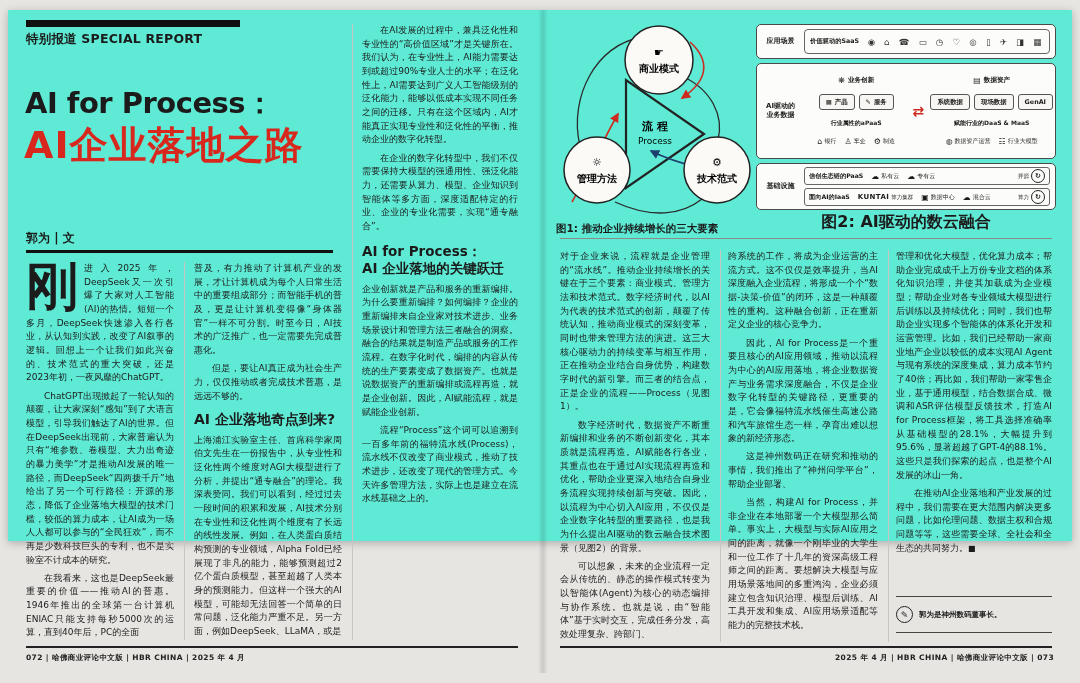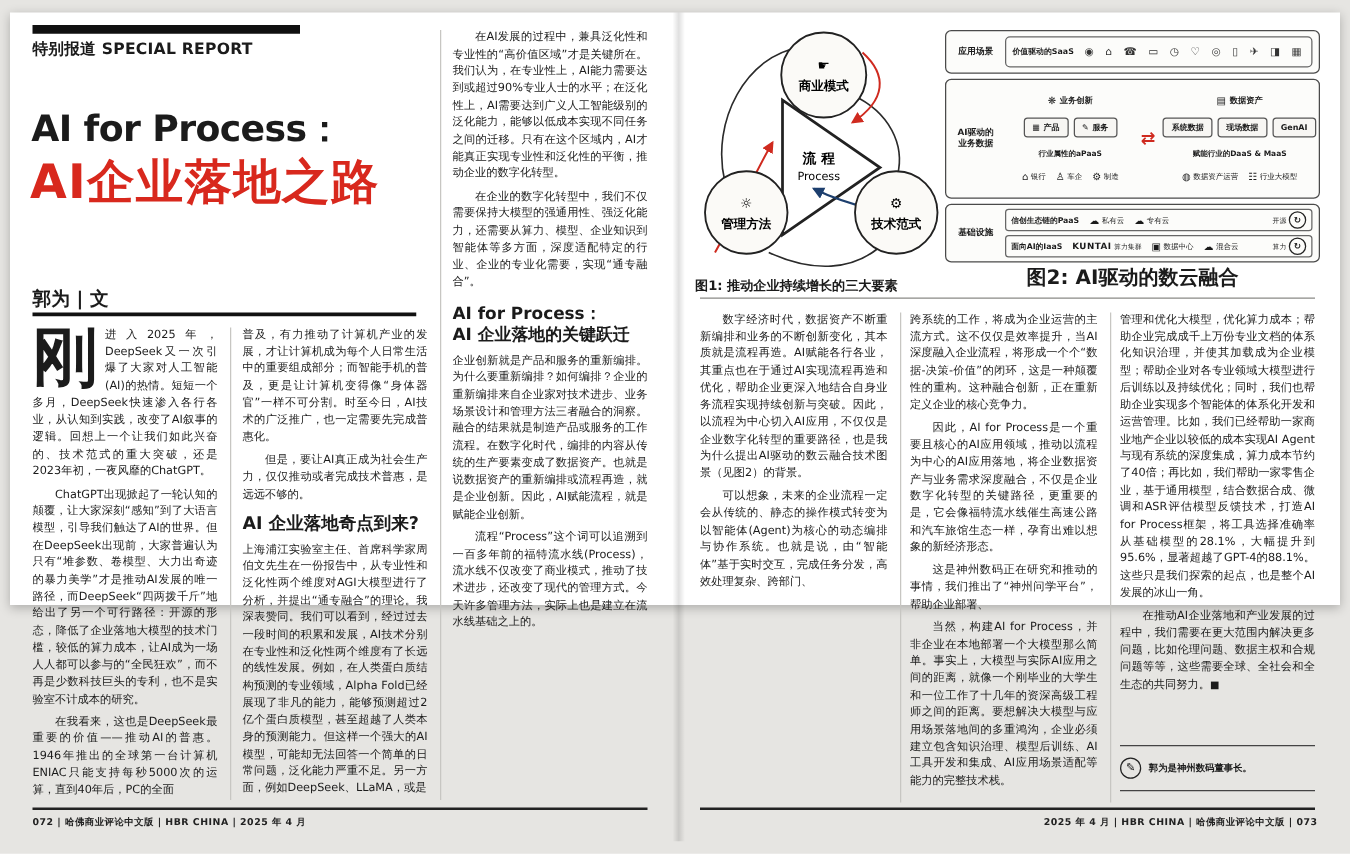--- a/index.html
+++ b/index.html
@@ -2,34 +2,34 @@
 <html><head>
 <meta charset="utf-8">
 <style>
   html,body{margin:0;padding:0;}
   body{
     width:1080px;height:683px;position:relative;overflow:hidden;
     background:#e6e5e2;
     font-family:"DejaVu Sans","Liberation Sans",sans-serif;
     color:#1b1b1b;
   }
-  .spread{position:absolute;left:8px;top:10px;width:1064px;height:474px;
-    background:#ffffff;box-shadow:0 2px 8px rgba(0,0,0,.25);}
+  .spread{position:absolute;left:8px;top:10px;width:1064px;height:531px;
+    background:#5eead4;box-shadow:0 2px 8px rgba(0,0,0,.25);}
   .fold{position:absolute;left:530px;top:0;width:10px;height:663px;
     background:linear-gradient(90deg,rgba(0,0,0,0) 0%,rgba(0,0,0,.12) 50%,rgba(0,0,0,0) 100%);}
   .page{position:absolute;top:0;width:530px;height:663px;}
   .page.left{left:0;}
   .page.right{left:534px;}
 
   
   .topbar{position:absolute;left:18px;top:10px;width:214px;height:7px;background:#101010;}
   .eyebrow{position:absolute;left:18px;top:21px;font-size:12.5px;font-weight:900;letter-spacing:.2px;}
   .title1{position:absolute;left:17px;top:74px;font-size:29px;font-weight:900;letter-spacing:-.5px;}
   .title2{position:absolute;left:16px;top:110px;font-size:38px;font-weight:900;color:#d8281d;letter-spacing:1px;}
-  .byline{position:absolute;left:18px;top:220px;font-size:15px;font-weight:700;}
+  .byline{position:absolute;left:18px;top:220px;font-size:12px;font-weight:700;}
   .rule-byline{position:absolute;left:18px;top:240px;width:307px;height:2.5px;background:#111;}
   .col{position:absolute;overflow:hidden;}
   .colL1{left:18px;top:252px;width:148px;height:378px;}
   .colL2{left:186px;top:252px;width:148px;height:378px;}
   .colL3{left:354px;top:14px;width:156px;height:616px;}
   .vline{position:absolute;width:1px;background:#c7c6c2;}
   .vlineL1{left:176px;top:252px;height:378px;}
   .vlineL2{left:344px;top:14px;height:616px;}
   .p{font-size:9px;line-height:1.52;text-align:justify;margin:0 0 4.5px;text-indent:2em;}
   .p.first{text-indent:0;}
@@ -295,20 +295,21 @@
               </span>
           </div>
         </div>
       </div>
     </div>
     <div class="figcap2">图2: AI驱动的数云融合</div>
 
     <div class="hrule-figs"></div>
 
     <div class="col colR1">
+      <p class="p first">对于企业来说，流程就是企业管理的“流水线”。推动企业持续增长的关键在于三个要素：商业模式、管理方法和技术范式。数字经济时代，以AI为代表的技术范式的创新，颠覆了传统认知，推动商业模式的深刻变革，同时也带来管理方法的演进。这三大核心驱动力的持续变革与相互作用，正在推动企业结合自身优势，构建数字时代的新引擎。而三者的结合点，正是企业的流程——Process（见图1）。</p>
       <p class="p">数字经济时代，数据资产不断重新编排和业务的不断创新变化，其本质就是流程再造。AI赋能各行各业，其重点也在于通过AI实现流程再造和优化，帮助企业更深入地结合自身业务流程实现持续创新与突破。因此，以流程为中心切入AI应用，不仅仅是企业数字化转型的重要路径，也是我为什么提出AI驱动的数云融合技术图景（见图2）的背景。</p>
       <p class="p">可以想象，未来的企业流程一定会从传统的、静态的操作模式转变为以智能体(Agent)为核心的动态编排与协作系统。也就是说，由“智能体”基于实时交互，完成任务分发，高效处理复杂、跨部门、</p>
     </div>
 
     <div class="col colR2">
       <p class="p first">跨系统的工作，将成为企业运营的主流方式。这不仅仅是效率提升，当AI深度融入企业流程，将形成一个个“数据-决策-价值”的闭环，这是一种颠覆性的重构。这种融合创新，正在重新定义企业的核心竞争力。</p>
       <p class="p">因此，AI for Process是一个重要且核心的AI应用领域，推动以流程为中心的AI应用落地，将企业数据资产与业务需求深度融合，不仅是企业数字化转型的关键路径，更重要的是，它会像福特流水线催生高速公路和汽车旅馆生态一样，孕育出难以想象的新经济形态。</p>
       <p class="p">这是神州数码正在研究和推动的事情，我们推出了“神州问学平台”，帮助企业部署、</p>
       <p class="p">当然，构建AI for Process，并非企业在本地部署一个大模型那么简单。事实上，大模型与实际AI应用之间的距离，就像一个刚毕业的大学生和一位工作了十几年的资深高级工程师之间的距离。要想解决大模型与应用场景落地间的多重鸿沟，企业必须建立包含知识治理、模型后训练、AI工具开发和集成、AI应用场景适配等能力的完整技术栈。</p>
     </div>

